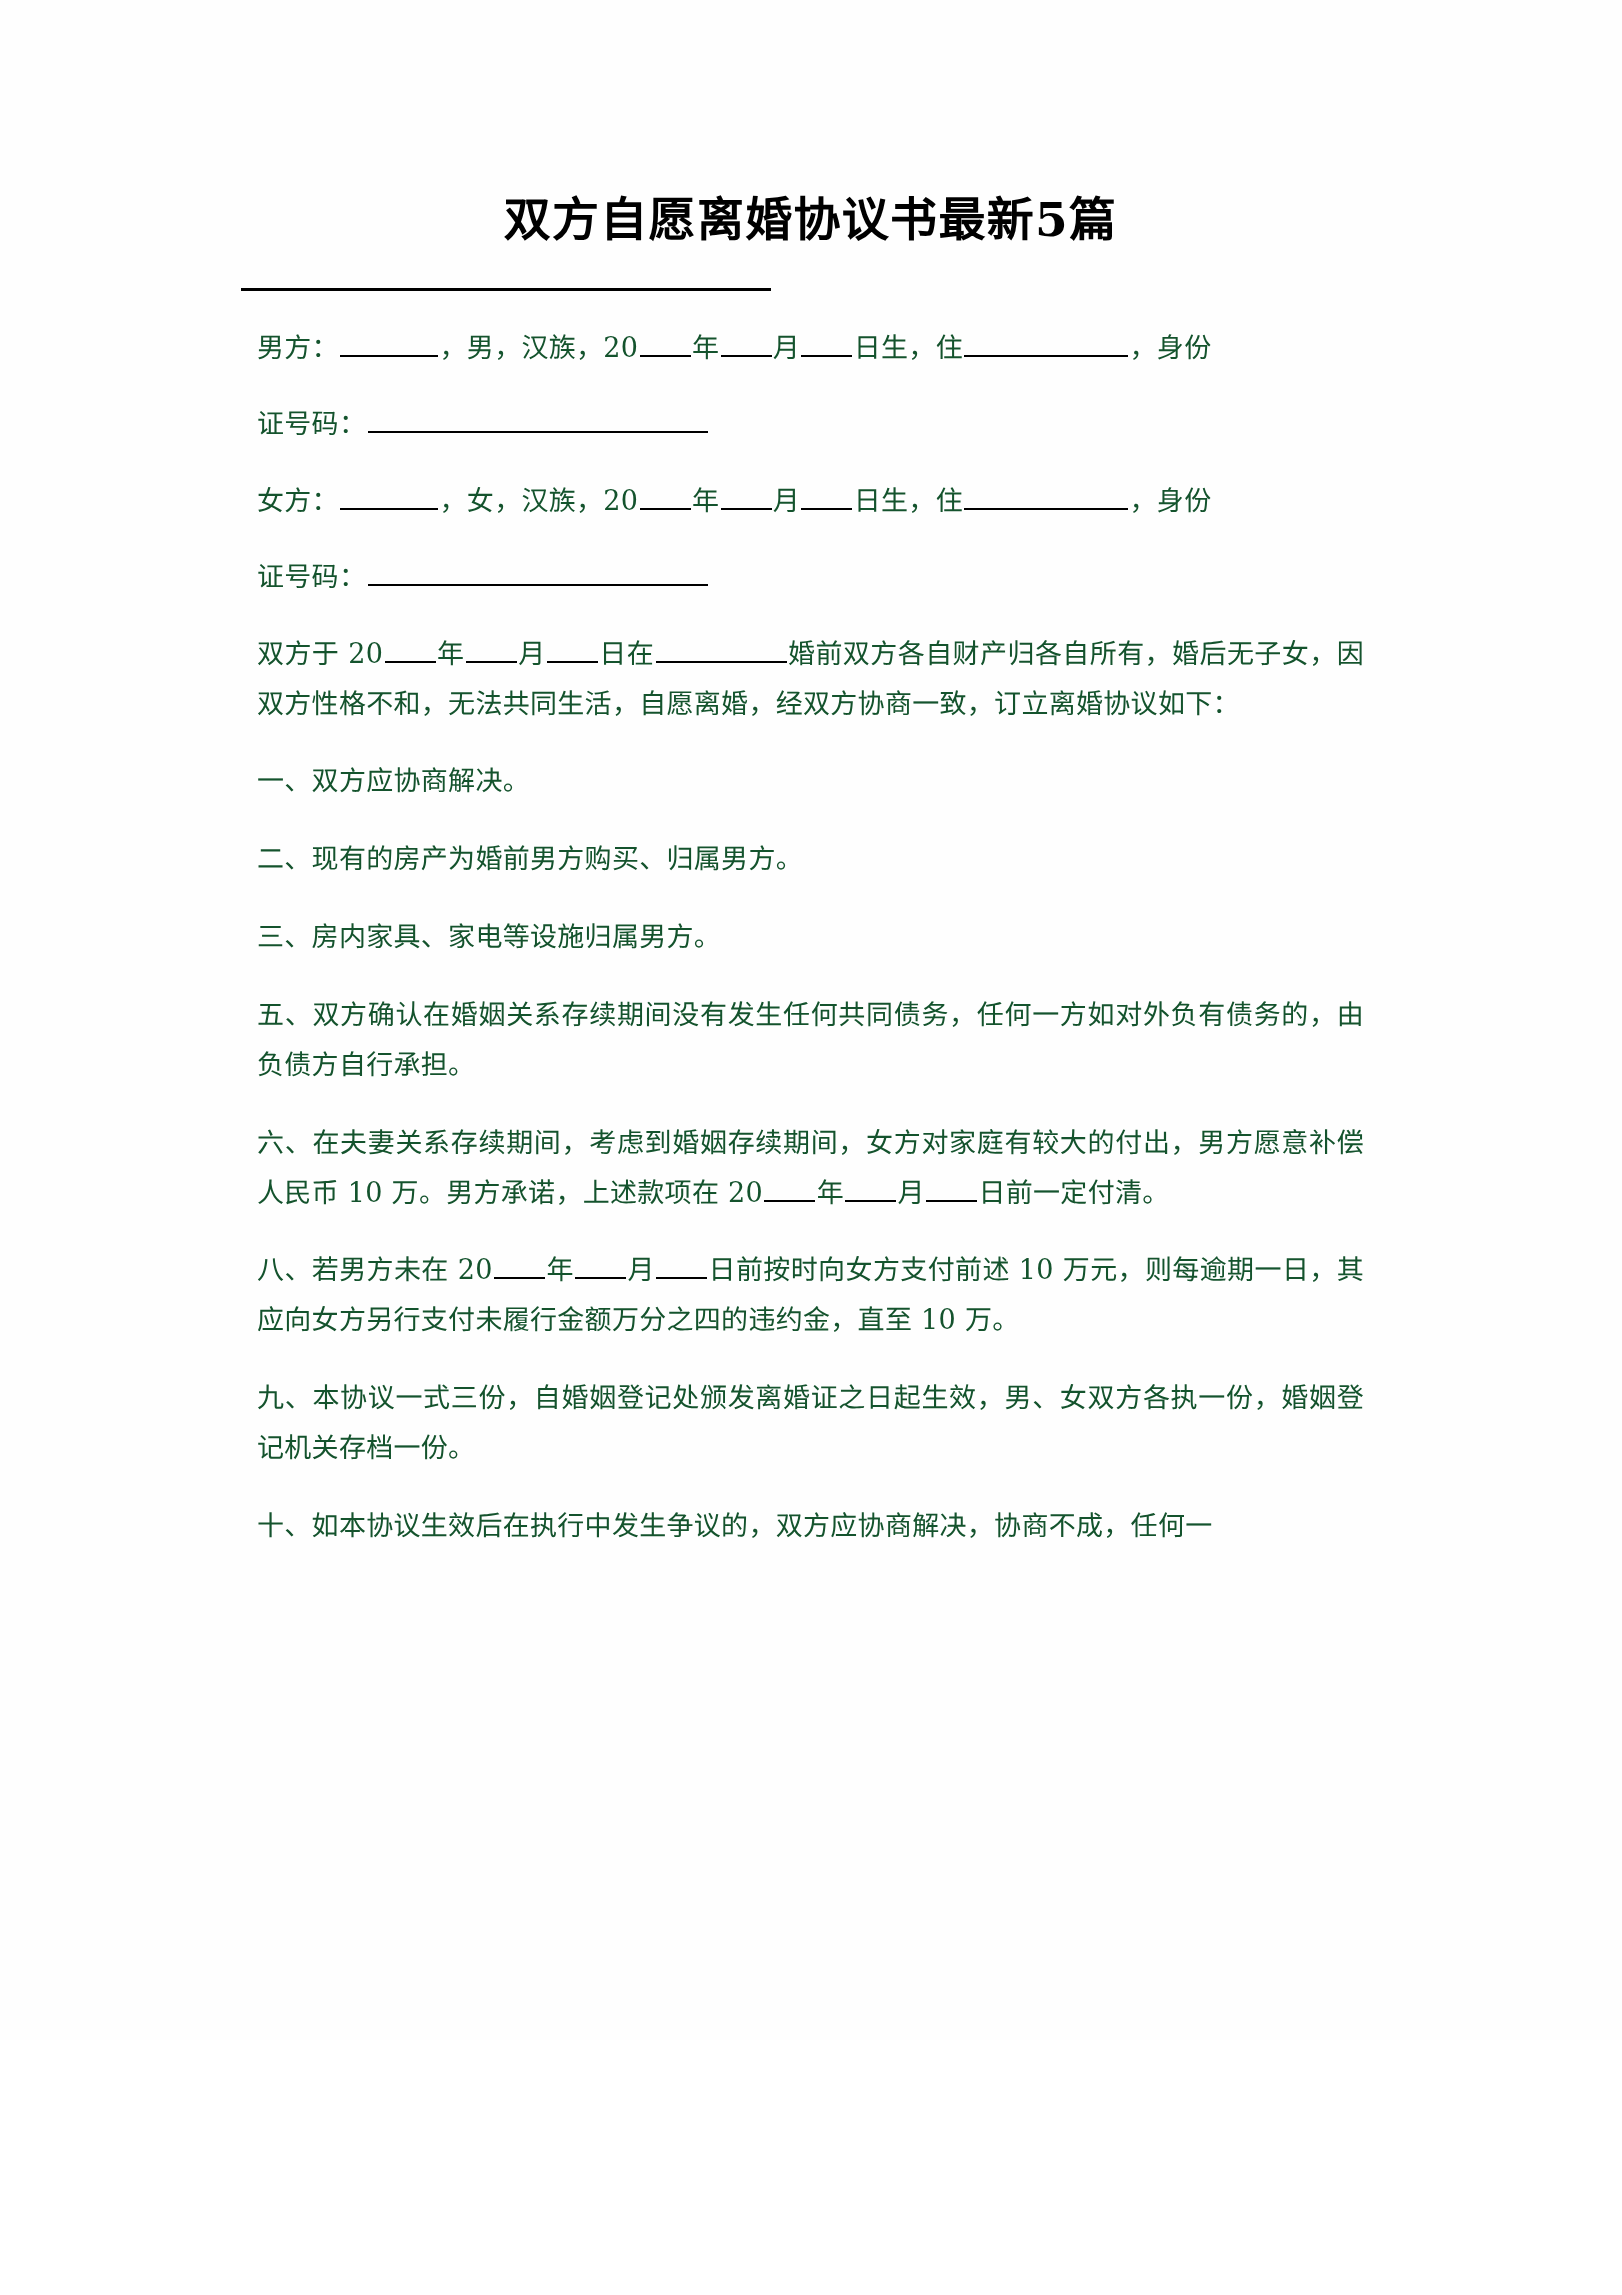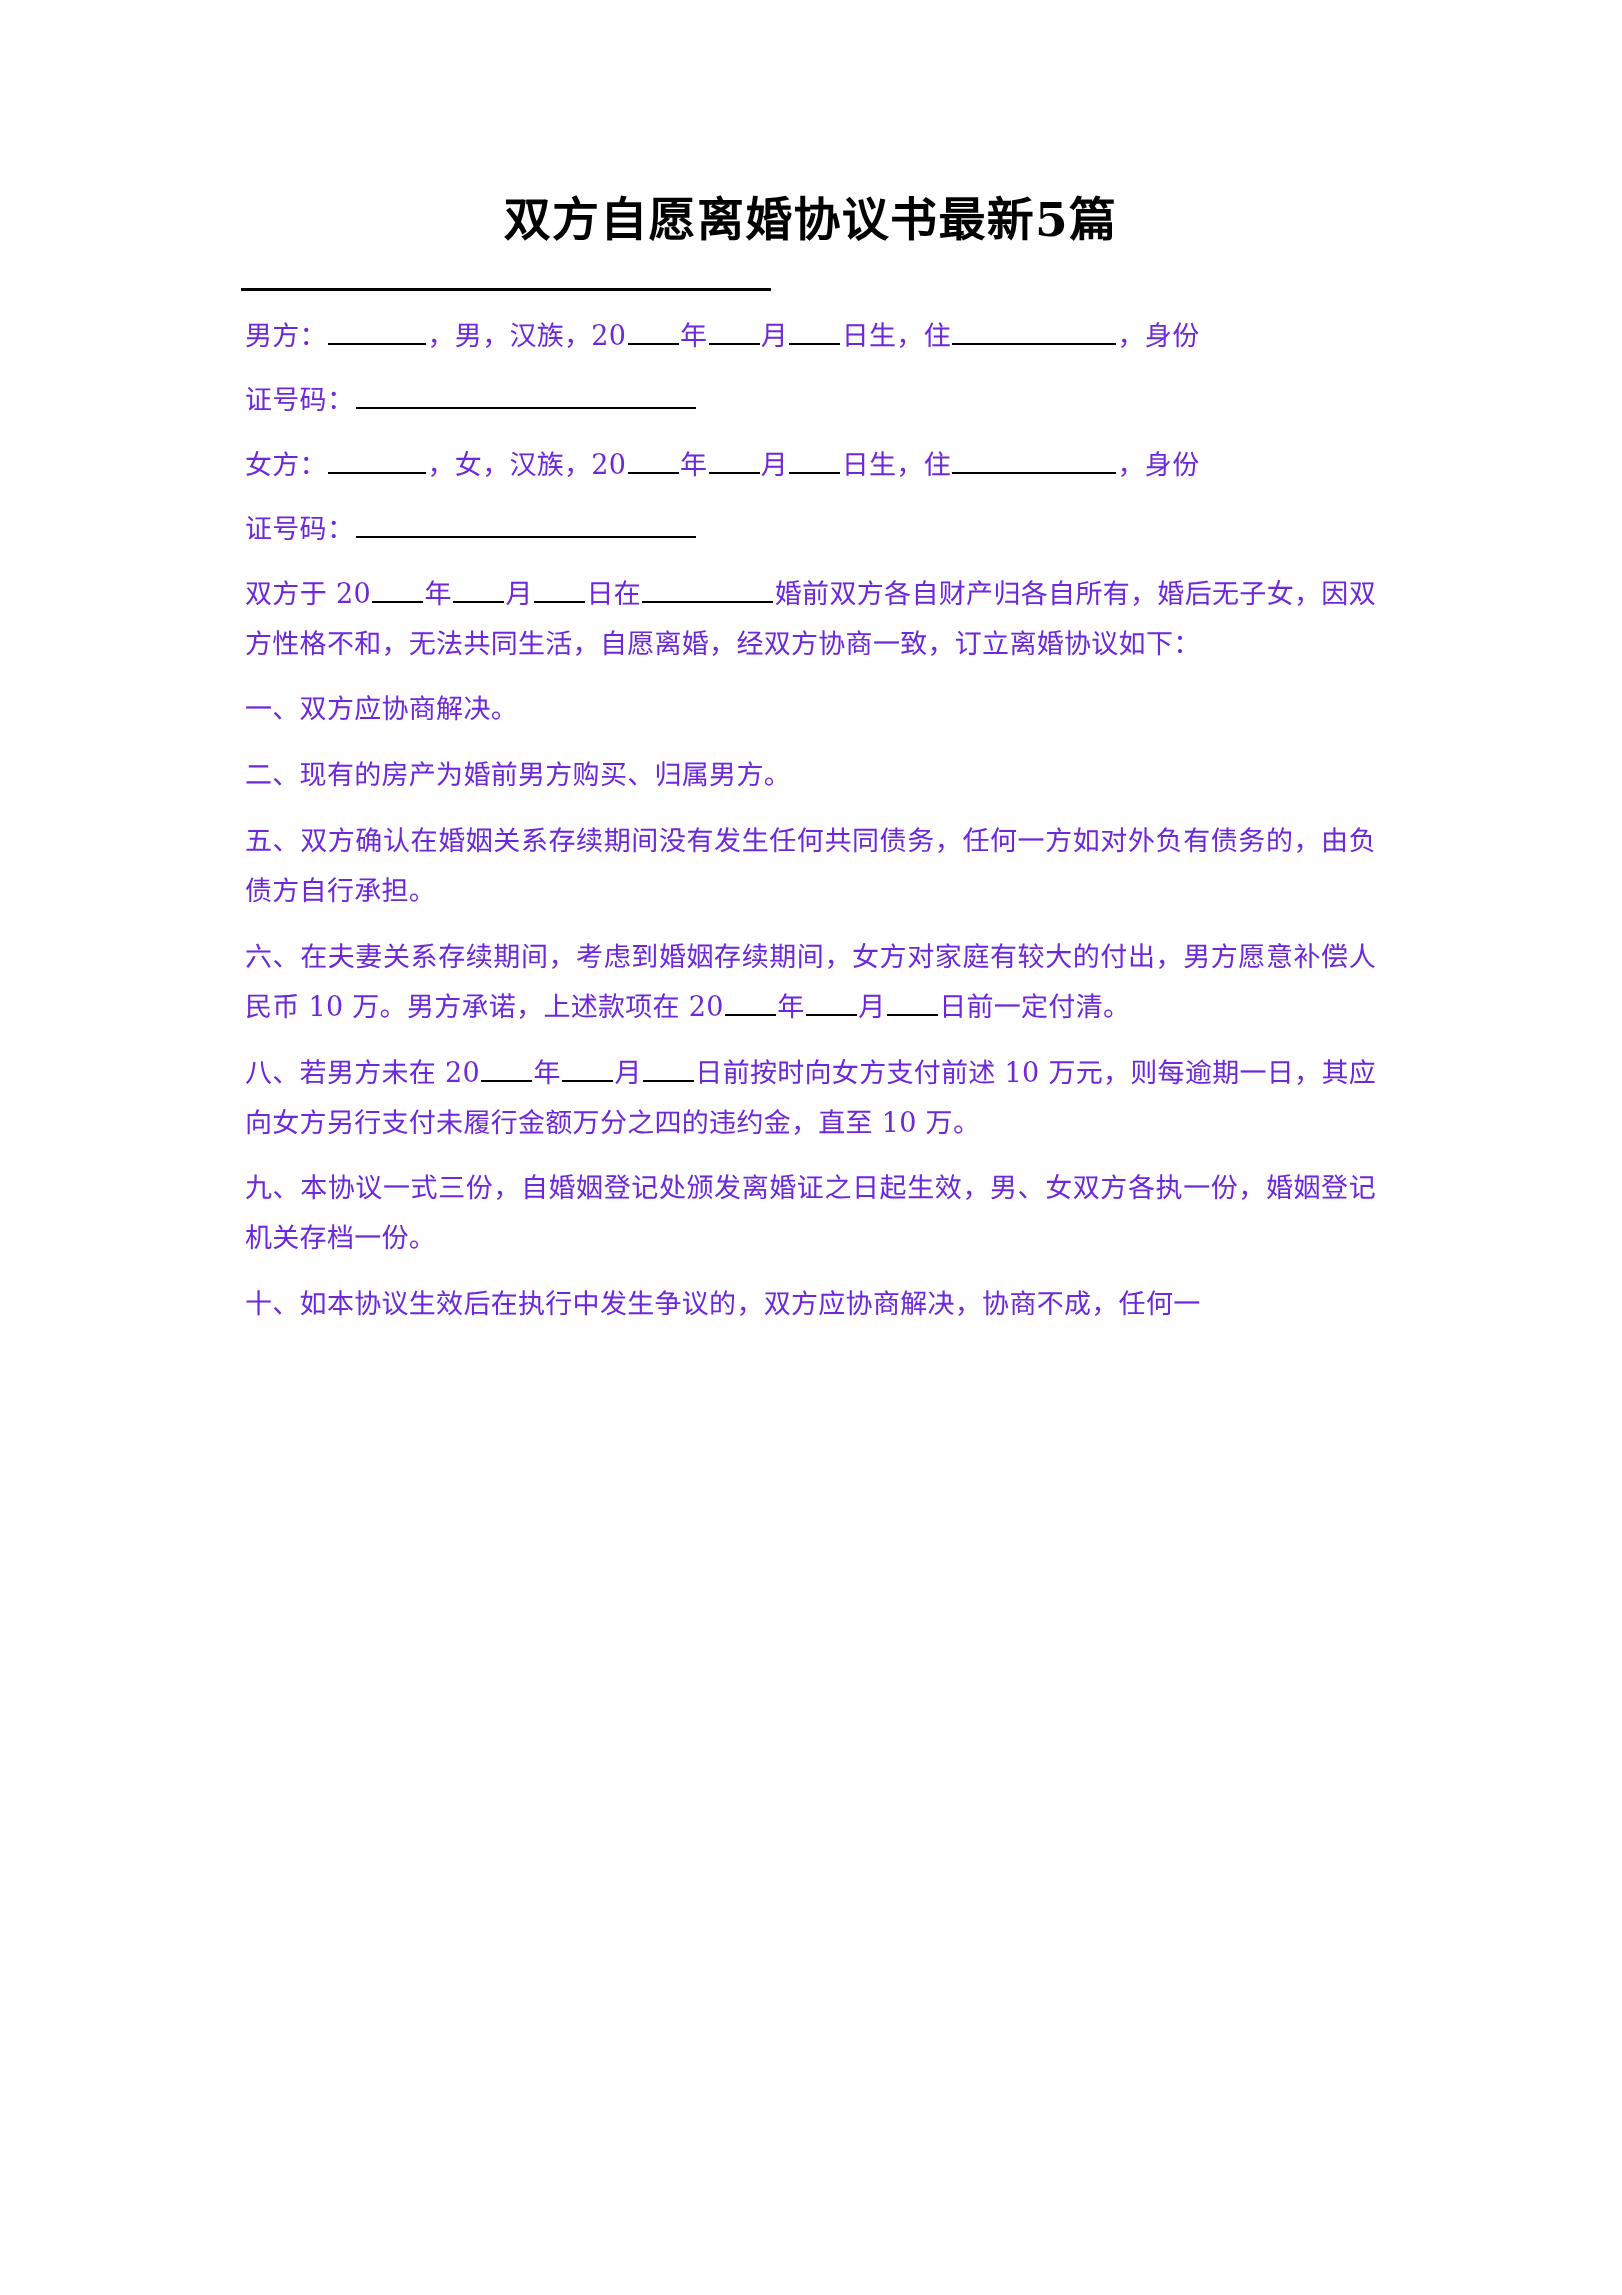--- a/index.html
+++ b/index.html
@@ -53,22 +53,22 @@
     height: 3.3px;
     background: #000000;
     vertical-align: middle;
   }
 
   
   .para {
     font-family: "DejaVu Serif", "Liberation Serif", serif;
     font-size: 27px;
     line-height: 50px;
-    color: #6d28d9;
-    margin: 4px;
+    color: #14532d;
+    margin: 16px;
     padding: 0 0 11.8px 0;
     text-align: justify;
     text-justify: inter-character;
     letter-spacing: 0.3px;
   }
   .para.tight { padding-bottom: 10.5px; }
 
   
   .blank {
     display: inline-block;
@@ -118,20 +118,23 @@
     </p>
 
     <p class="para">
       <span>一、</span><span>双方应协商解决。</span>
     </p>
 
     <p class="para">
       <span>二、</span><span>现有的房产为婚前男方购买、归属男方。</span>
     </p>
 
+    <p class="para">
+      <span>三、</span><span>房内家具、家电等设施归属男方。</span>
+    </p>
 
 
     <p class="para">
       <span>五、</span><span>双方确认在婚姻关系存续期间没有发生任何共同债务，任何一方如对外负有债务的，由负债方自行承担。</span>
     </p>
 
     <p class="para">
       <span>六、</span><span>在夫妻关系存续期间，考虑到婚姻存续期间，女方对家庭有较大的付出，男方愿意补偿人民币 10 万。男方承诺，上述款项在 20</span><span class="blank sm"></span><span>年</span><span class="blank sm"></span><span>月</span><span class="blank sm"></span><span>日前一定付清。</span>
     </p>
 

